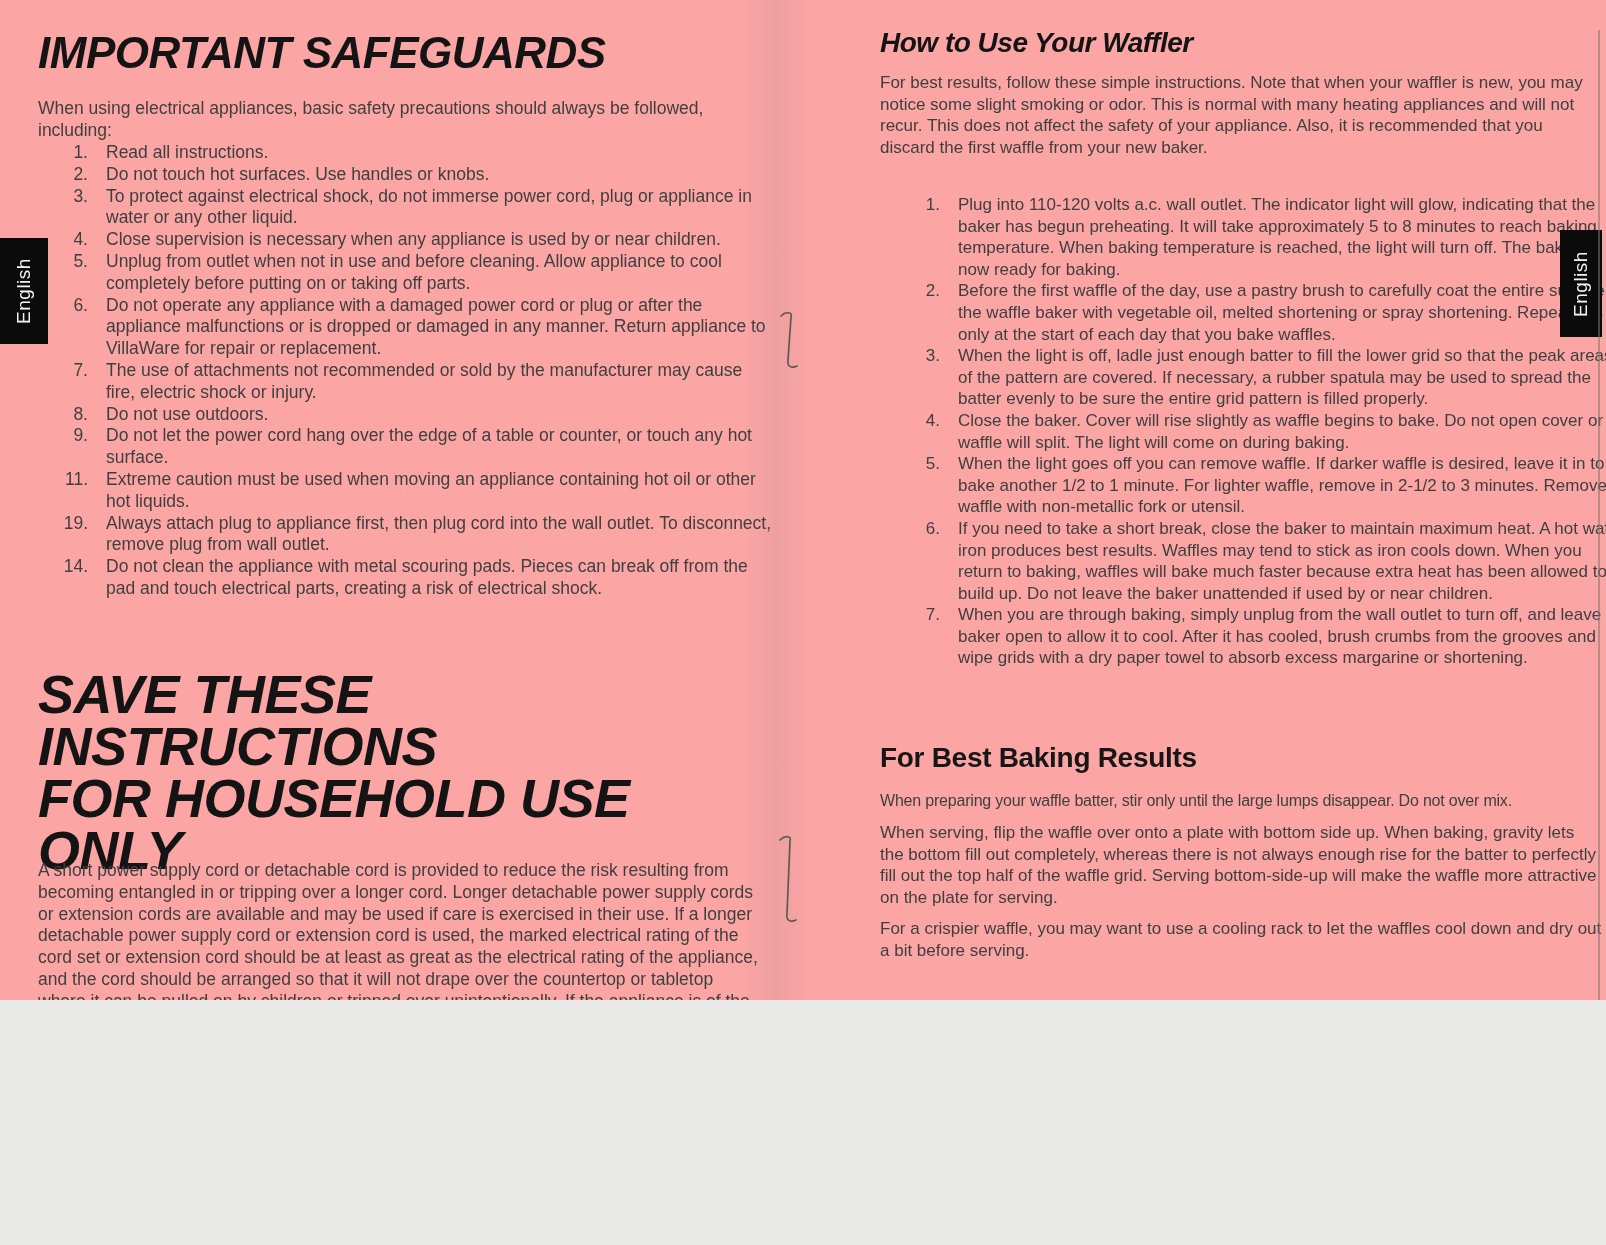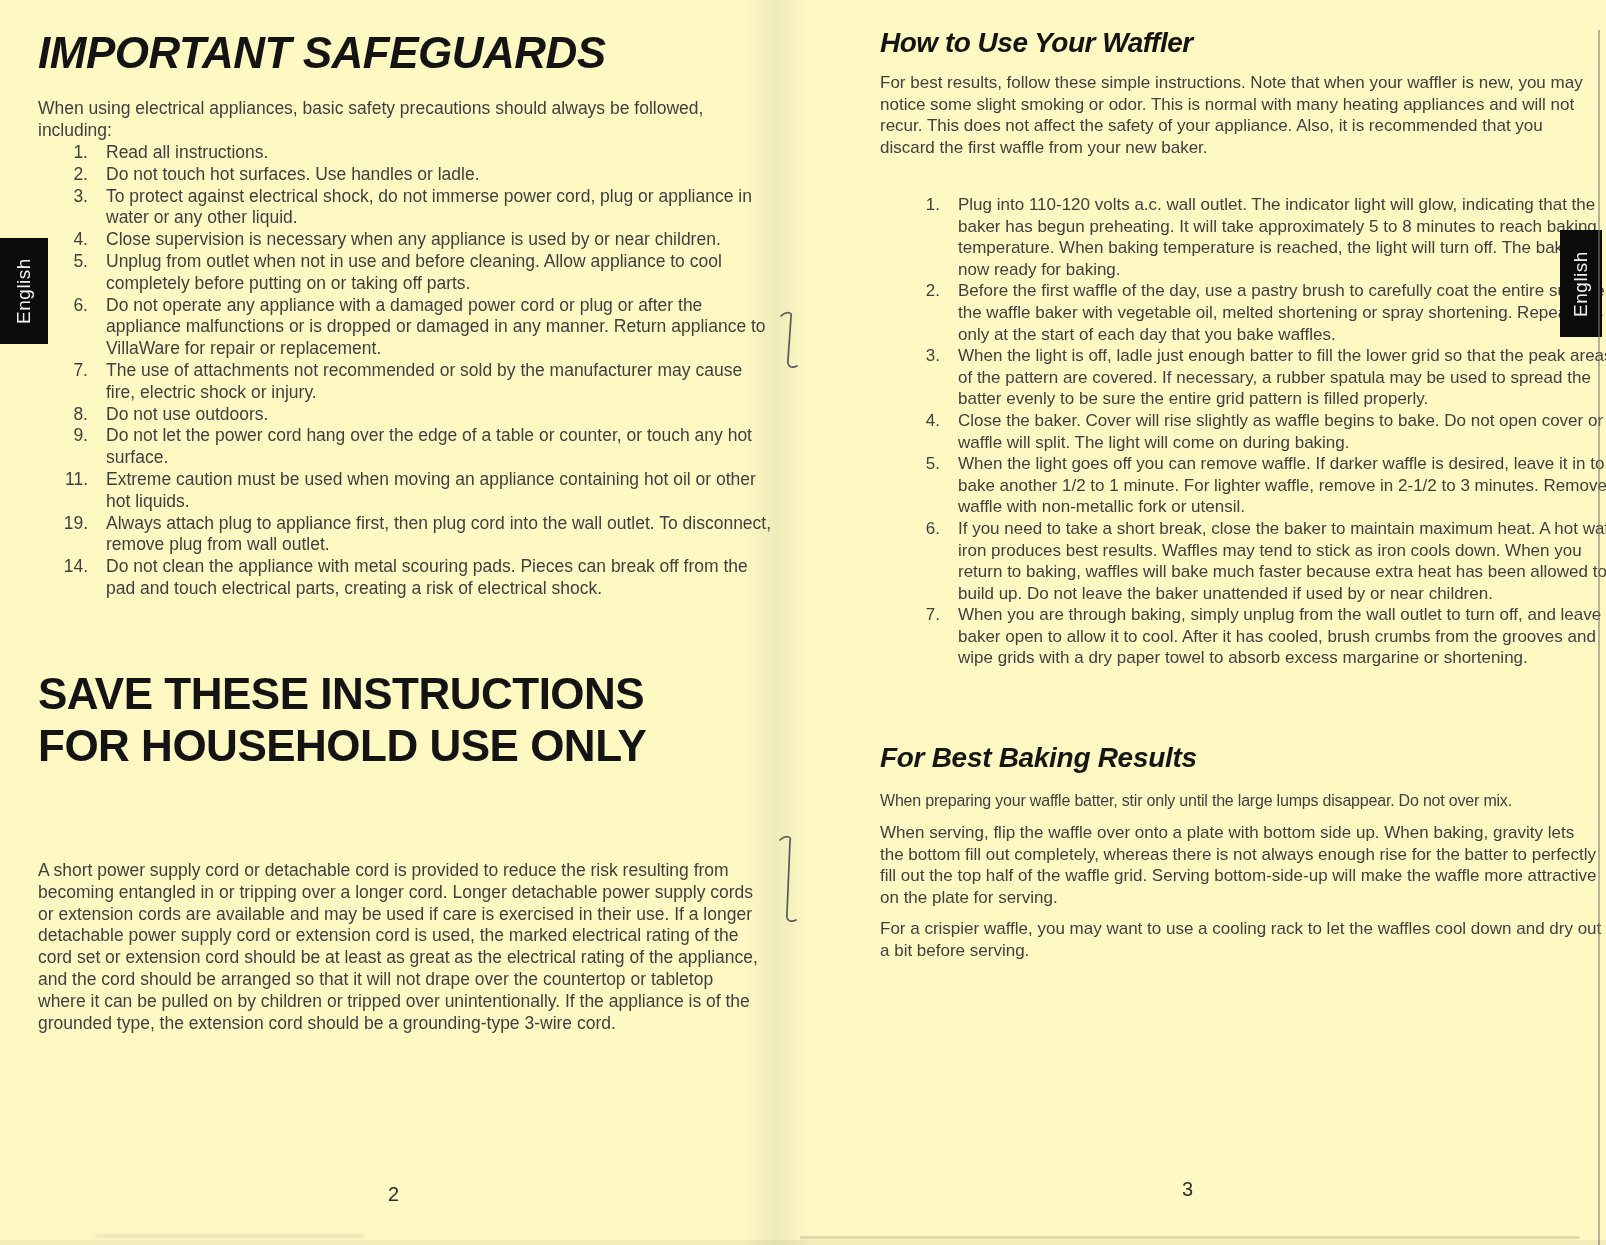--- a/index.html
+++ b/index.html
@@ -1,28 +1,28 @@
 <!DOCTYPE html>
 <html><head>
 <meta charset="utf-8">
 <title>Waffler Manual — Pages 2–3</title>
 <style>
   html,body{margin:0;padding:0;background:#e8e8e6;}
   .scan{
-    position:relative;width:1606px;height:1245px;overflow:hidden;
-    background:#fef9c3;
+    position:relative;width:1606px;height:1000px;overflow:hidden;
+    background:#fca5a5;
     font-family:"Liberation Sans","DejaVu Sans",sans-serif;
     color:#3f3f3f;
   }
   
   .h1{font-weight:700;font-style:italic;color:#141414;letter-spacing:-0.5px;line-height:1.05;}
   .h1.big{font-size:44px;}
   .h1.med{font-size:28px;}
-  .h2-save{font-weight:700;color:#141414;font-size:44px;line-height:52px;letter-spacing:-0.5px;}
-  .h3{font-weight:700;font-style:italic;color:#161616;font-size:28px;letter-spacing:-0.3px;}
+  .h2-save{font-weight:700;font-style:italic;color:#141414;font-size:54px;line-height:52px;letter-spacing:-0.5px;}
+  .h3{font-weight:700;color:#161616;font-size:28px;letter-spacing:-0.3px;}
   .body-text{font-size:17.5px;line-height:21.8px;color:#3f3f3f;}
   .body-text-r{font-size:17px;line-height:21.6px;color:#3f3f3f;}
   .condensed{font-size:16px;letter-spacing:-0.2px;}
   p{margin:0;}
   
   .abs{position:absolute;}
   .col-left{left:38px;width:724px;}
   .col-right{left:880px;width:726px;}
   
   ol.steps{list-style:none;margin:0;padding:0;}
@@ -71,21 +71,21 @@
 
   <p class="abs col-left body-text" style="top:98px;">When using electrical appliances, basic safety precautions should always be followed, including:</p>
 
   <ol class="abs col-left steps pad-l body-text" style="top:142px;">
     <li>
         <span class="num">1.</span>
         <span class="txt">Read all instructions.</span>
       </li>
     <li>
         <span class="num">2.</span>
-        <span class="txt">Do not touch hot surfaces. Use handles or ladle.</span>
+        <span class="txt">Do not touch hot surfaces. Use handles or knobs.</span>
       </li>
     <li>
         <span class="num">3.</span>
         <span class="txt">To protect against electrical shock, do not immerse power cord, plug or appliance in water or any other liquid.</span>
       </li>
     <li>
         <span class="num">4.</span>
         <span class="txt">Close supervision is necessary when any appliance is used by or near children.</span>
       </li>
     <li>

